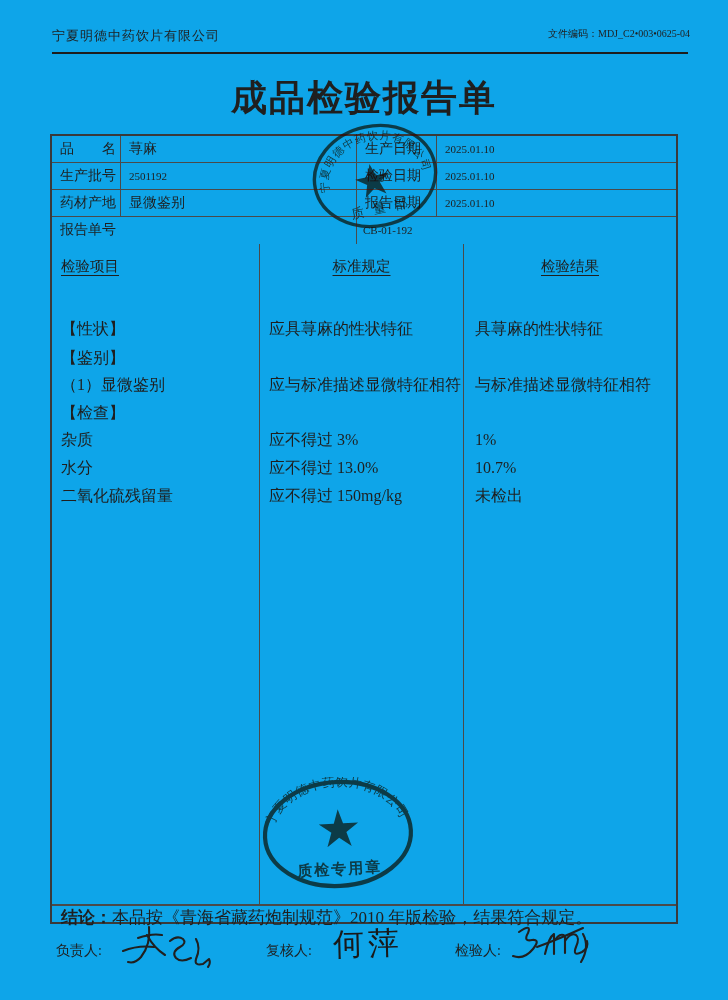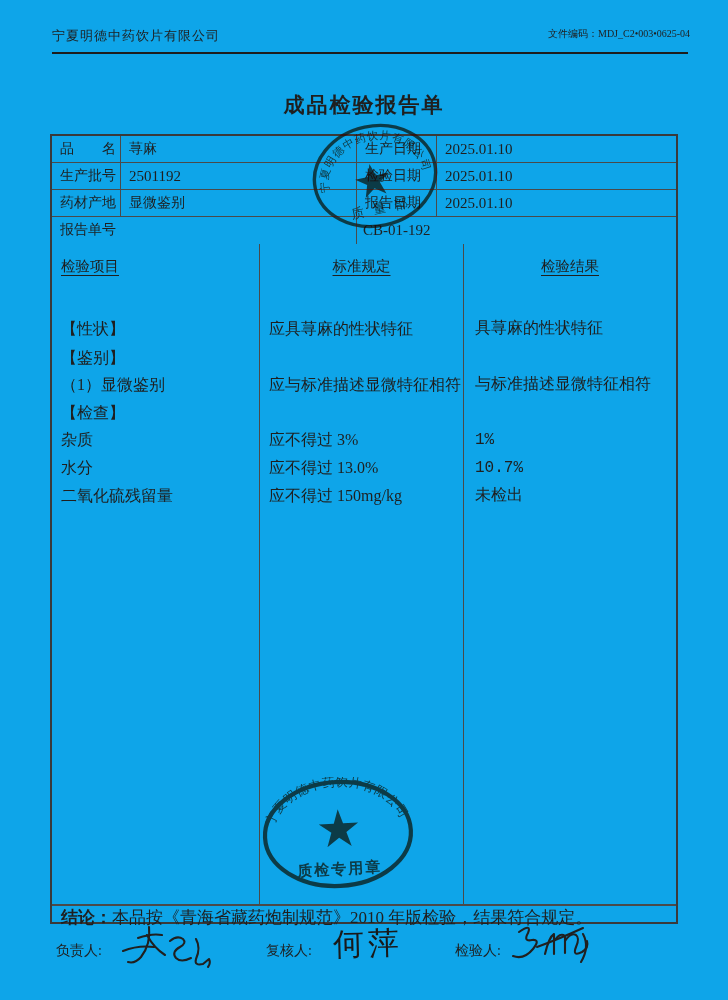--- a/index.html
+++ b/index.html
@@ -3,43 +3,43 @@
 <meta charset="utf-8">
 <style>
   html,body{margin:0;padding:0;background:#ffffff;}
   .page{position:relative;width:728px;height:1000px;background:#0ea5e9;overflow:hidden;
         font-family:"Liberation Serif","DejaVu Serif",serif;color:#1f1f1f;}
   
   .hdr-company{position:absolute;left:52px;top:27px;font-size:13px;letter-spacing:1px;}
   .hdr-code{position:absolute;right:38px;top:27px;font-size:10px;}
   .hdr-rule{position:absolute;left:52px;top:52px;width:636px;height:2px;background:#1d1d1d;}
   
-  .title{position:absolute;left:0;top:91px;width:728px;text-align:center;
-         font-size:21px;font-weight:bold;letter-spacing:2px;}
+  .title{position:absolute;left:0;top:74px;width:728px;text-align:center;
+         font-size:36px;font-weight:bold;letter-spacing:2px;}
   
   .doc-table{position:absolute;left:50px;top:134px;width:628px;border:2px solid #3a3a3a;
              box-sizing:border-box;background:transparent;}
   .info-grid{display:grid;grid-template-columns:69px 236px 80px 1fr;}
   .icell{height:27px;line-height:26px;font-size:14px;padding-left:8px;box-sizing:border-box;
          border-bottom:1px solid #4a4a4a;border-right:1px solid #4a4a4a;white-space:nowrap;overflow:visible;}
   .icell.last-col{border-right:none;}
-  .icell.num{font-size:15px;}
+  .icell.num{font-size:11px;}
   .r4a{grid-column:1 / span 2;}
   .r4b{grid-column:3 / span 2;border-right:none;padding-left:6px;}
   .info-grid .row4{border-bottom:none;}
   
   .inspect{display:grid;grid-template-columns:207px 204px 1fr;height:660px;border-bottom:1px solid #4a4a4a;}
   .icol{box-sizing:border-box;}
   .icol.c2,.icol.c3{border-left:1px solid #4a4a4a;}
   .ihead{height:70px;padding-top:13px;font-size:14.5px;box-sizing:border-box;}
   .ihead span{text-decoration:underline;text-underline-offset:4px;}
   .ihead.left{padding-left:9px;text-align:left;}
   .ihead.center{text-align:center;}
   .irow{font-size:16px;padding-left:9px;white-space:nowrap;box-sizing:border-box;}
-  .c3 .irow{padding-left:11px;font-family:Liberation Mono, monospace;}
+  .c3 .irow{padding-left:11px;}
   .h30{height:30px;line-height:30px;} .h27{height:27px;line-height:27px;}
   .h28{height:28px;line-height:28px;}
   
   .conclusion{border-top:1px solid #4a4a4a;height:17px;line-height:24px;font-size:17px;
               padding-left:9px;white-space:nowrap;box-sizing:border-box;}
   .conclusion .lbl{font-weight:bold;}
   
   .sig-label{position:absolute;top:942px;font-size:14px;}
   .sig-label.p1{left:56px;} .sig-label.p2{left:266px;} .sig-label.p3{left:455px;}
   .sig-svg{position:absolute;}

